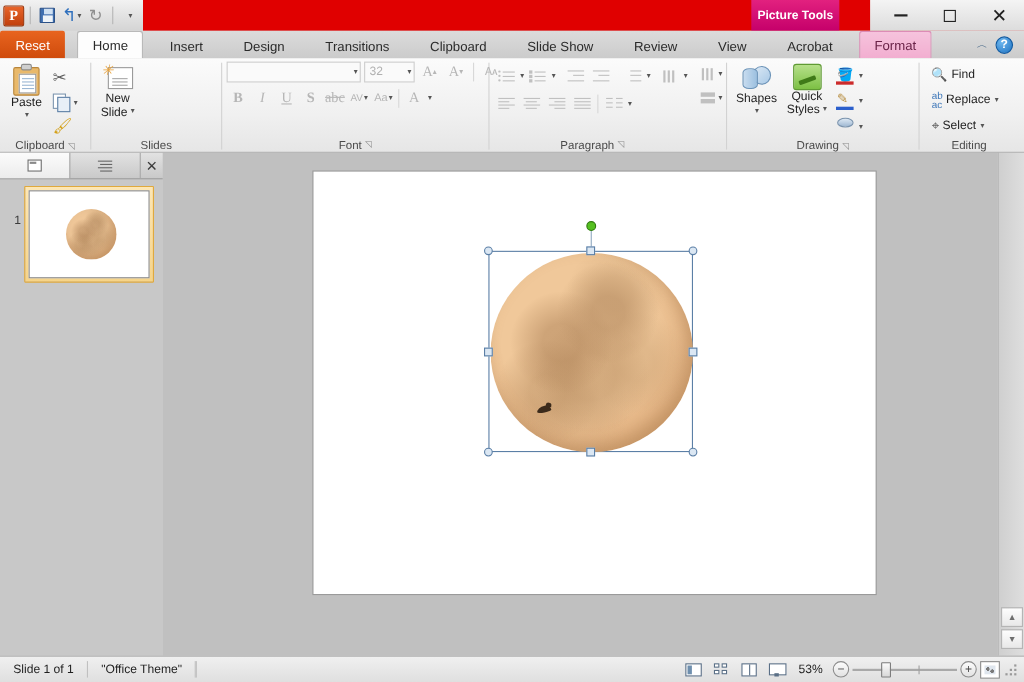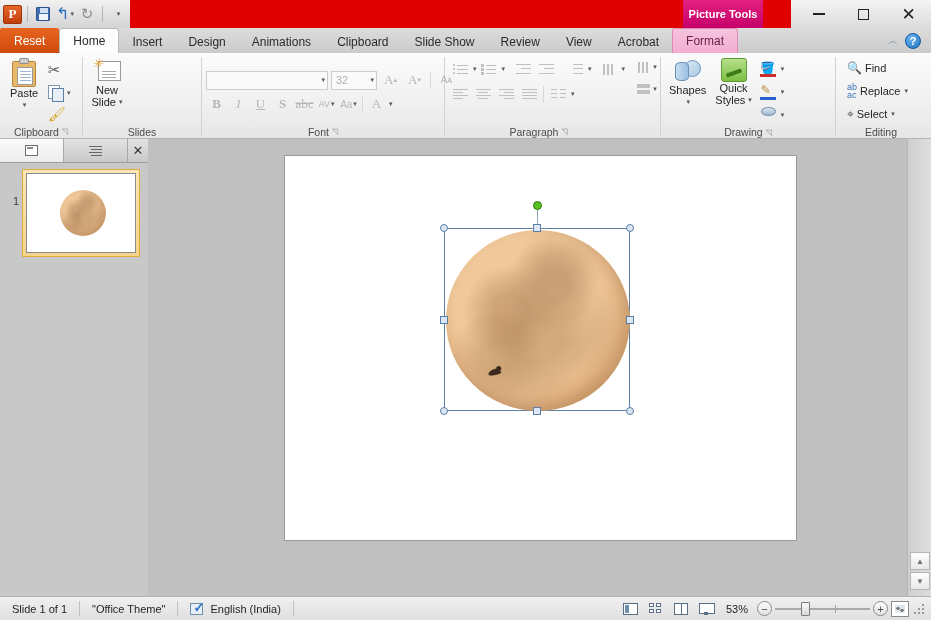--- a/index.html
+++ b/index.html
@@ -59,21 +59,21 @@
   .tabstrip {
     position:absolute; left:0; top:28px; width:931px; height:25px;
     background: linear-gradient(to bottom,#dcdcdc,#cbcbcb);
     display:flex; align-items:flex-end; font-size:12px;
   }
   .tab-file {
     height:25px; padding:0 14px; display:flex; align-items:center;
     background: linear-gradient(to bottom,#e8641f,#cf4b0c); color:#fff;
     border-radius:2px 2px 0 0;
   }
-  .tab { height:23px; padding:0 13px; display:flex; align-items:center; color:#2b2b2b; }
+  .tab { height:23px; padding:0 13px; display:flex; align-items:center; color:#2b2b2b;margin-left:11px; }
   .tab.active {
     background:#fdfdfd; height:25px; border:1px solid #b9b9b9; border-bottom:none;
     border-radius:3px 3px 0 0;
   }
   .tab.ctx {
     background: linear-gradient(to bottom,#f6c3dd,#f2aed0); height:25px;
     border:1px solid #dd8cb6; border-bottom:none; border-radius:3px 3px 0 0;
     color:#6a2348;
   }
   .tabstrip-right { margin-left:auto; display:flex; align-items:center; gap:7px; padding:0 10px 4px 0; }
@@ -360,21 +360,21 @@
           <span>✕</span>
         </div>
     </div>
   </div>
 
   <div class="tabstrip">
     <div class="tab-file">Reset</div>
     <div class="tab active">Home</div>
     <div class="tab">Insert</div>
     <div class="tab">Design</div>
-    <div class="tab">Animations</div>
+    <div class="tab">Transitions</div>
     <div class="tab">Clipboard</div>
     <div class="tab">Slide Show</div>
     <div class="tab">Review</div>
     <div class="tab">View</div>
     <div class="tab">Acrobat</div>
     <div class="tab ctx">Format</div>
     <div class="tabstrip-right">
       <span class="ico-collapse">︿</span>
       <span class="ico-help">?</span>
     </div>
@@ -431,21 +431,21 @@
             </span>
         </div>
       </div>
       <div class="group-label">
         <span>Slides</span>
       </div>
     </div>
     <div class="group-divider"></div>
 
     <div class="group fontgroup" style="width:242px">
-      <div class="group-body" style="flex-direction:column; gap:4px; padding-top:17px">
+      <div class="group-body" style="flex-direction:column; gap:4px; padding-top:2px">
         <div style="display:flex;align-items:center;gap:3px">
           <div class="combo" style="width:122px">
             <span class="cv"></span>
             <span class="tiny-caret">▾</span>
           </div>
           <div class="combo" style="width:46px">
             <span class="cv">32</span>
             <span class="tiny-caret">▾</span>
           </div>
           <div class="fbtn serif">A<span style="font-size:7px">▴</span></div>
@@ -745,24 +745,20 @@
       <div class="sb-arrow">▲</div>
       <div class="sb-arrow">▼</div>
     </div>
   </div>
 
   <div class="statusbar">
     <div class="sb-item">Slide 1 of 1</div>
     <div class="sb-sep"></div>
     <div class="sb-item">"Office Theme"</div>
     <div class="sb-sep"></div>
-    <div class="sb-item">
-      <span class="ico-spell"></span>
-      <span>English (India)</span>
-    </div>
     <div class="sb-sep"></div>
 
     <div class="sb-right">
       <div class="viewbtn">
           <span class="vb-normal"></span>
         </div>
       <div class="viewbtn">
           <span class="vb-sorter">
             <i style="left:0;top:0"></i>
             <i style="left:7px;top:0"></i>

